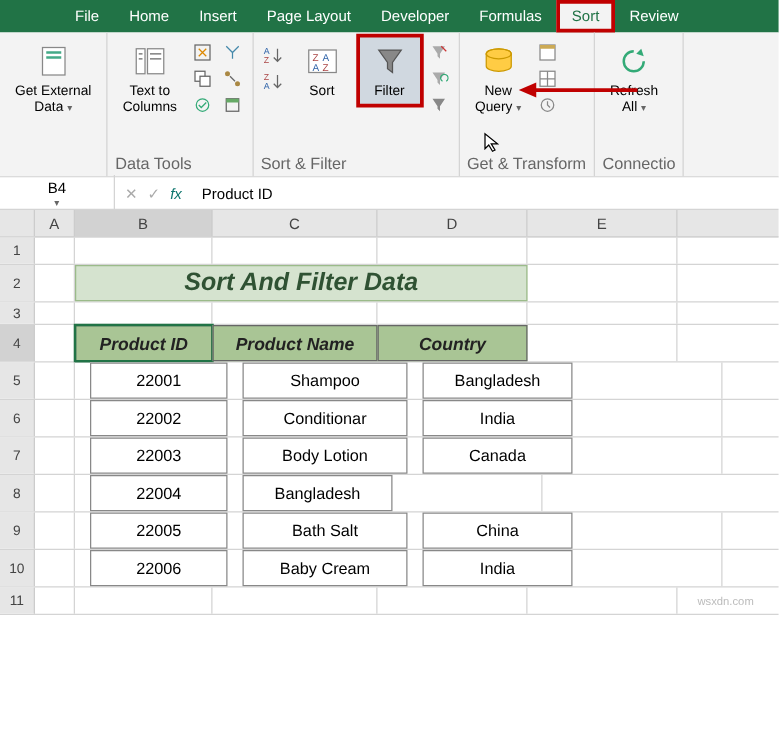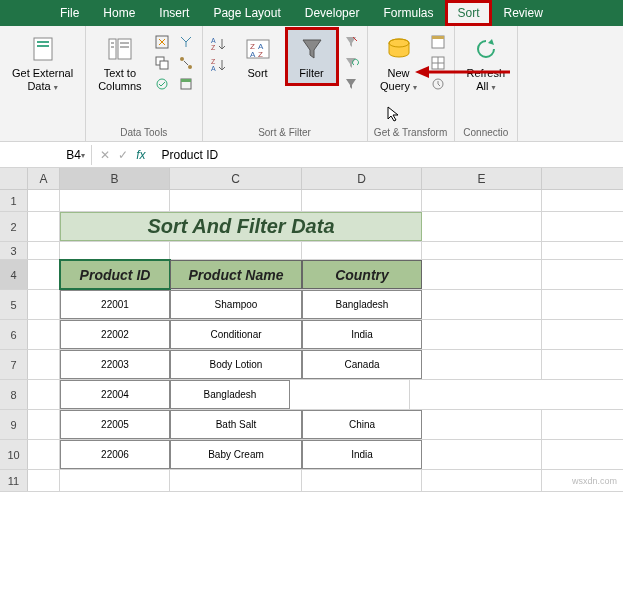--- a/index.html
+++ b/index.html
@@ -6,37 +6,37 @@
     body { font-family: 'Segoe UI', sans-serif; font-size: 12px; background: #fff; width: 623px; overflow: hidden; }
     
     
     .tabs { display: flex; background: #217346; height: 26px; align-items: stretch; padding-left: 48px; }
     .tab { padding: 5px 12px; color: #fff; cursor: pointer; font-size: 12px; display: flex; align-items: center; }
     .tab.highlighted { outline: 3px solid #c00000; outline-offset: -3px; background: #f3f3f3; color: #217346; }
     
     
     .ribbon { display: flex; background: #f3f3f3; border-bottom: 1px solid #d4d4d4; height: 116px; }
     .group { display: flex; flex-direction: column; border-right: 1px solid #d4d4d4; padding: 3px 6px 0 6px; position: relative; }
-    .group-label { text-align: center; font-size: 10px; color: #666; padding: 2px 0 3px 0; }
+    .group-label { font-size: 13px; color: #666; padding: 2px 0 3px 0; }
     .group-content { display: flex; align-items: flex-start; flex: 1; gap: 4px; }
     .big-btn { display: flex; flex-direction: column; align-items: center; justify-content: flex-start; padding: 4px 6px; text-align: center; cursor: pointer; min-width: 50px; gap: 2px; }
     .big-btn .icon { width: 32px; height: 32px; display: flex; align-items: center; justify-content: center; }
     .big-btn .lbl { font-size: 11px; line-height: 1.2; }
     .small-icons { display: flex; flex-direction: column; gap: 3px; padding-top: 4px; }
     .small-icon { width: 20px; height: 18px; display: flex; align-items: center; justify-content: center; cursor: pointer; }
     .dropdown-arrow { font-size: 8px; color: #666; margin-top: 1px; }
     
     .filter-highlight { outline: 3px solid #c00000; outline-offset: -1px; background: #d0d8e0; }
     
     
     .red-arrow { position: absolute; top: 62px; left: 415px; color: #c00000; pointer-events: none; z-index: 10; }
     
     
     .formula-bar { display: flex; align-items: center; border-bottom: 1px solid #d4d4d4; height: 26px; background: #fff; }
-    .name-box { width: 92px; border-right: 1px solid #d4d4d4; padding: 3px 6px; display: flex; align-items: center; justify-content: flex-end; font-size: 12px; }
+    .name-box { width: 92px; border-right: 1px solid #d4d4d4; padding: 3px 6px; display: flex; align-items: center; justify-content: space-between; font-size: 12px; flex-direction: column; }
     .fx-btns { display: flex; gap: 8px; padding: 0 8px; color: #aaa; align-items: center; }
     .fx-label { font-style: italic; color: #0f766e; }
     .formula-input { flex: 1; padding: 3px 8px; font-size: 12px; border: none; }
     
     
     .grid-wrap { position: relative; }
     .col-headers { display: flex; border-bottom: 1px solid #ccc; background: #e6e6e6; height: 22px; }
     .corner { width: 28px; border-right: 1px solid #ccc; background: #e6e6e6; }
     .ch { border-right: 1px solid #ccc; text-align: center; font-size: 12px; color: #444; line-height: 22px; }
     .ch.sel { background: #d2d2d2; }
@@ -49,25 +49,25 @@
     .cA { width: 32px; } .cB { width: 110px; } .cC { width: 132px; } .cD { width: 120px; } .cE { width: 120px; }
     
     .r1 { height: 22px; }
     .r-title { height: 30px; }
     .r-gap { height: 18px; }
     .r-hdr { height: 30px; }
     .r-data { height: 30px; }
     
     .title-cell { background: #d5e3cf; color: #2f5233; font-weight: bold; font-size: 20px; font-style: italic; border: 1px solid #9bbb8a; }
     .hdr-cell { background: #a9c595; font-weight: bold; font-style: italic; font-size: 14px; border: 1px solid #666; color: #222; }
-    .data-cell { background: #fff; border: 1px solid #888; font-size: 10px; }
+    .data-cell { background: #fff; border: 1px solid #888; font-size: 13px; margin-left: 12px; }
     
     .active-cell { outline: 2px solid #217346; outline-offset: -1px; }
     
-    .watermark { position: absolute; right: 6px; bottom: 6px; font-size: 9px; color: #bbb; }
+    .watermark { position: absolute; right: 20px; bottom: 6px; font-size: 9px; color: #bbb; }
     .cursor-fake { position: absolute; top: 105px; left: 386px; font-size: 14px; pointer-events: none; z-index: 20; }
     
     svg { display: block; }
   </style>
 </head>
 <body>
 
 <div class="tabs">
   <div class="tab">File</div>
   <div class="tab">Home</div>

